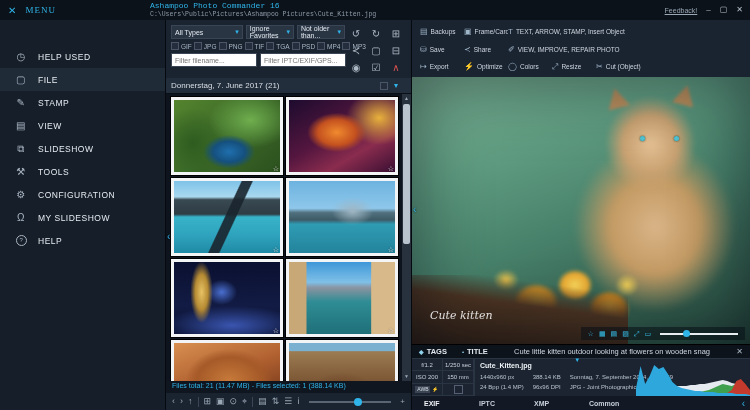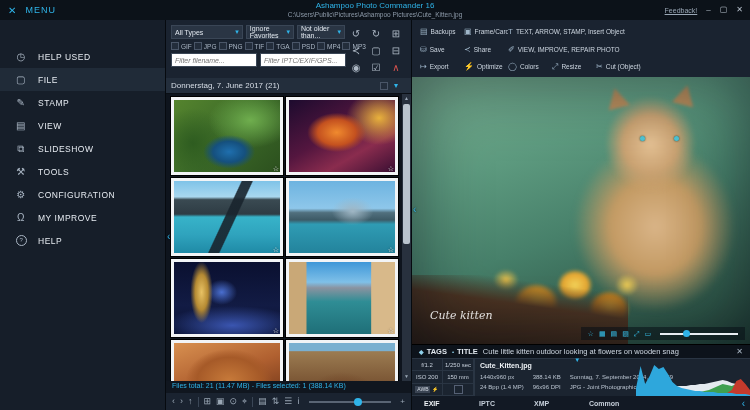--- a/index.html
+++ b/index.html
@@ -4,22 +4,22 @@
 <style>
   html,body{margin:0;padding:0;background:#000;}
   body{width:750px;height:410px;position:relative;overflow:hidden;
        font-family:"Liberation Sans",sans-serif;-webkit-font-smoothing:antialiased;}
   .app{position:absolute;inset:0;background:#0d131b;display:flex;flex-direction:column;}
 
   
   .titlebar{height:20px;background:#0c1219;display:flex;align-items:center;position:relative;flex:0 0 20px;}
   .tb-left{margin-left:8px;display:flex;align-items:center;gap:9px;color:#2fb4e9;}
   .tb-close{font-size:10px;}
-  .tb-menu{font-size:9px;letter-spacing:1px;}
-  .tb-center{position:absolute;left:150px;right:150px;top:1px;text-align:center;line-height:1.25;}
+  .tb-menu{font-size:9px;letter-spacing:1px;font-family:Liberation Serif, serif;}
+  .tb-center{position:absolute;left:150px;right:150px;top:1px;line-height:1.25;font-family:Liberation Mono, monospace;}
   .app-title{color:#2fb4e9;font-size:8px;}
   .app-path{color:#8d9aa9;font-size:6.5px;}
   .tb-right{margin-left:auto;margin-right:7px;display:flex;align-items:center;gap:9px;}
   .feedback{color:#9aa7b5;font-size:7px;text-decoration:underline;}
   .win-btn{color:#b6c0cc;font-size:8px;line-height:1;}
 
   .main{flex:1;display:flex;min-height:0;}
 
   
   .sidebar{width:165px;flex:0 0 165px;background:#161e29;padding-top:25px;box-sizing:border-box;}
@@ -35,21 +35,21 @@
   .browser-toolbar{flex:0 0 57px;background:#1a2330;display:flex;padding:5px 2px 2px 5px;box-sizing:border-box;}
   .filters{width:174px;}
   .f-row{display:flex;gap:3px;margin-bottom:3px;}
   .dropdown{background:#2a3544;border:1px solid #3a4656;height:12px;display:flex;align-items:center;
             justify-content:space-between;padding:0 3px;color:#e2e8ef;font-size:7px;box-sizing:content-box;}
   .dropdown .chev{color:#2fb4e9;font-size:7px;margin-left:3px;}
   .dd0{width:70px;}.dd1{width:44px;}.dd2{width:44px;}
   .chkrow{gap:2px;}
   .chk{display:flex;align-items:center;gap:2px;font-size:6.5px;color:#aab6c4;}
   .box{width:6px;height:6px;border:1px solid #4a5668;background:#232d3b;display:inline-block;}
-  .inputs input{width:78px;height:12px;font-size:7px;font-style:italic;border:1px solid #3a4656;
+  .inputs input{width:78px;height:12px;font-size:7px;border:1px solid #3a4656;
             background:#fff;color:#444;padding:0 3px;font-family:"Liberation Sans",sans-serif;}
   .action-grid{display:grid;grid-template-columns:repeat(3,20px);grid-auto-rows:17px;gap:0;margin-left:auto;margin-right:3px;}
   .ag-icon{display:flex;align-items:center;justify-content:center;color:#aeb9c6;font-size:10px;}
 
   .group-header{flex:0 0 15px;background:#232e3c;display:flex;align-items:center;padding:0 5px;
             color:#d6dde6;font-size:8px;border-bottom:1px solid #0a0f15;}
   .gh-box{margin-left:auto;}
   .gh-chev{color:#2fb4e9;font-size:8px;margin:0 8px 0 6px;}
 
   .thumb-wrap{position:relative;flex:1;overflow:hidden;background:#0e141d;}
@@ -127,24 +127,24 @@
       background:linear-gradient(8deg,#2e2016 0%,#4a3322 55%,rgba(0,0,0,0) 80%);}
   .vignette{position:absolute;inset:0;box-shadow:inset 0 0 70px rgba(5,10,20,.55);}
   .watermark{position:absolute;left:18px;bottom:22px;color:rgba(255,255,255,.85);
       font-family:"DejaVu Serif",serif;font-style:italic;font-size:11px;}
   .overlay-bar{position:absolute;right:5px;bottom:4px;height:13px;display:flex;align-items:center;gap:5px;
       background:rgba(8,14,22,.55);padding:0 7px;}
   .ov-icon{color:#35c0ea;font-size:7px;line-height:1;}
   .ov-slider{width:78px;height:2px;background:#e8edf2;position:relative;margin-left:4px;}
   .ov-thumb{position:absolute;left:30%;top:-2.5px;width:7px;height:7px;border-radius:50%;background:#2fb4e9;}
 
-  .tags-bar{flex:0 0 13px;background:#0d131b;display:flex;align-items:center;padding:0 7px;gap:5px;border-top:1px solid #000;}
+  .tags-bar{flex:0 0 13px;background:#0d131b;display:flex;align-items:center;padding:0 7px;gap:15px;border-top:1px solid #000;}
   .tag-lbl{color:#e2e8ef;font-size:7.5px;font-weight:bold;display:flex;gap:3px;align-items:center;}
   .tag-micon{color:#8fd0ea;font-size:6px;}
-  .title-text{flex:1;color:#cdd6e0;font-size:7.5px;}
+  .title-text{flex:1;text-align:center;color:#cdd6e0;font-size:7.5px;}
   .tclose{color:#aab6c4;font-size:8px;}
 
   .info-panel{flex:0 0 37px;background:#1b2430;display:flex;position:relative;border-top:1px solid #2a3543;}
   .info-pointer{position:absolute;top:-2px;left:48%;color:#2fb4e9;font-size:6px;}
   .exif-grid{width:62px;flex:0 0 62px;display:grid;grid-template-columns:1fr 1fr;grid-auto-rows:12.3px;border-right:1px solid #2a3543;}
   .cell{border-right:1px solid #2a3543;border-bottom:1px solid #2a3543;display:flex;align-items:center;
         justify-content:center;font-size:6px;color:#c6cfda;gap:2px;}
   .wb-badge{background:#3a4453;color:#d6dde6;font-size:5px;padding:0 2px;line-height:7px;}
   .mini-box{width:7px;height:7px;border:1px solid #55institute6074;border:1px solid #556074;}
   .file-info{flex:1;padding:3px 5px;min-width:0;}
@@ -206,21 +206,21 @@
         <div class="side-item">
           <span class="icon">⚒</span>
           <span class="lbl">TOOLS</span>
         </div>
         <div class="side-item">
           <span class="icon">⚙</span>
           <span class="lbl">CONFIGURATION</span>
         </div>
         <div class="side-item">
           <span class="icon">Ω</span>
-          <span class="lbl">MY IMPROVE</span>
+          <span class="lbl">MY SLIDESHOW</span>
         </div>
         <div class="side-item">
           <span class="icon circ">?</span>
           <span class="lbl">HELP</span>
         </div>
       </nav>
 
     <section class="browser">
       <div class="browser-toolbar">
         <div class="filters">

